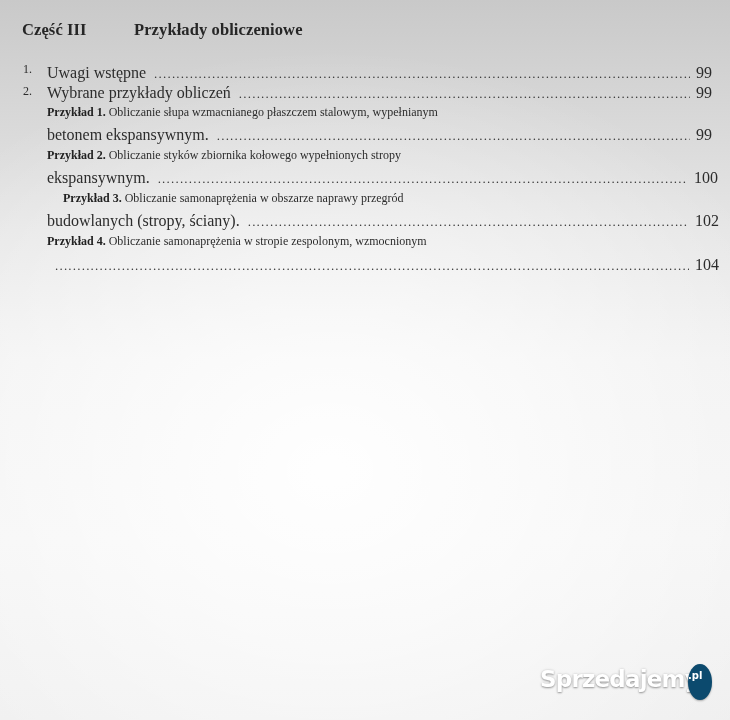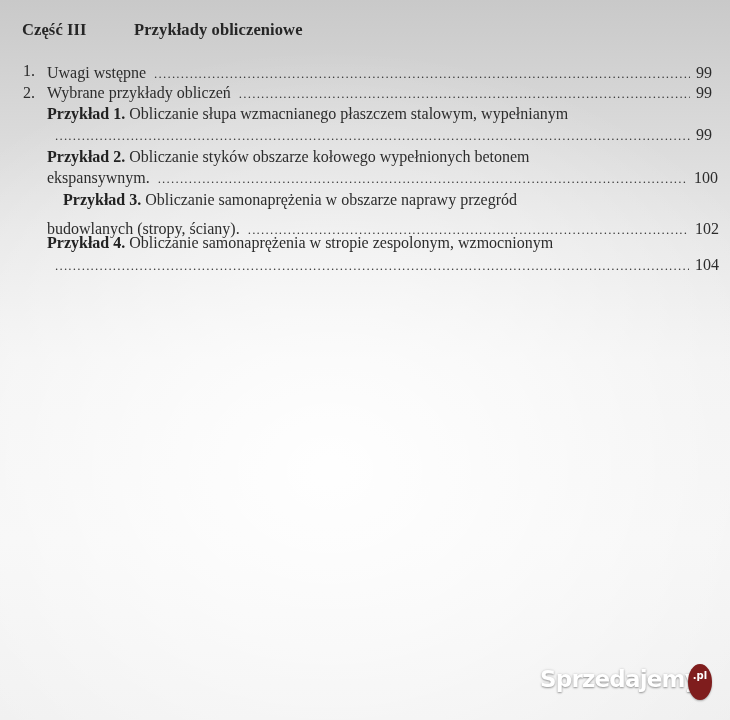--- a/index.html
+++ b/index.html
@@ -41,21 +41,21 @@
       white-space: nowrap;
     }
     .toc {
       position: absolute;
       left: 0;
       top: 0;
       width: 730px;
     }
     .line {
       position: absolute;
-      font-size: 16px;
+      font-size: 12px;
       white-space: nowrap;
       color: #2c2c2c;
     }
     .num {
       position: absolute;
       left: 23px;
     }
     .leader-row {
       position: absolute;
       display: flex;
@@ -94,27 +94,26 @@
       color: #ffffff;
       text-shadow: 0 1px 2px rgba(0,0,0,0.35), 0 0 3px rgba(0,0,0,0.15);
     }
     .wm-badge {
       position: absolute;
       left: 688px;
       top: 664px;
       width: 24px;
       height: 36px;
       border-radius: 50%;
-      background: #7f1d1d;
+      background: #0c4a6e;
       color: #fff;
       font-family: "DejaVu Sans", "Liberation Sans", sans-serif;
       font-weight: bold;
       font-size: 10px;
       line-height: 24px;
-      text-align: center;
       box-shadow: 0 1px 2px rgba(0,0,0,0.3);
     }
   </style>
 </head>
 <body>
 
 <div class="page">
 
   <div class="heading">
     <span class="part">Część III</span>
@@ -139,39 +138,40 @@
       <span class="txt">Wybrane przykłady obliczeń</span>
       <span class="dots">...............................................................................................................................................................................</span>
       <span class="page-num">99</span>
     </div>
 
     <div class="line" style="top:105px; left:47px;">
       <span class="b">Przykład 1.</span>
       <span>Obliczanie słupa wzmacnianego płaszczem stalowym, wypełnianym</span>
     </div>
     <div class="leader-row" style="top:126px; left:47px; width:665px;">
+      <span class="txt">betonem ekspansywnym.</span>
       <span class="dots">...............................................................................................................................................................................</span>
       <span class="page-num">99</span>
     </div>
 
     <div class="line" style="top:148px; left:47px;">
       <span class="b">Przykład 2.</span>
-      <span>Obliczanie styków obszarze kołowego wypełnionych betonem</span>
+      <span>Obliczanie styków zbiornika kołowego wypełnionych stropy</span>
     </div>
     <div class="leader-row" style="top:169px; left:47px; width:671px;">
       <span class="txt">ekspansywnym.</span>
       <span class="dots">...............................................................................................................................................................................</span>
       <span class="page-num">100</span>
     </div>
 
     <div class="line" style="top:191px; left:47px;margin-left:16px;">
       <span class="b">Przykład 3.</span>
       <span>Obliczanie samonaprężenia w obszarze naprawy przegród</span>
     </div>
-    <div class="leader-row" style="top:220px; left:47px; width:672px;">
+    <div class="leader-row" style="top:212px; left:47px; width:672px;">
       <span class="txt">budowlanych (stropy, ściany).</span>
       <span class="dots">...............................................................................................................................................................................</span>
       <span class="page-num">102</span>
     </div>
 
     <div class="line" style="top:234px; left:47px;">
       <span class="b">Przykład 4.</span>
       <span>Obliczanie samonaprężenia w stropie zespolonym, wzmocnionym</span>
     </div>
     <div class="leader-row" style="top:256px; left:47px; width:672px;">

